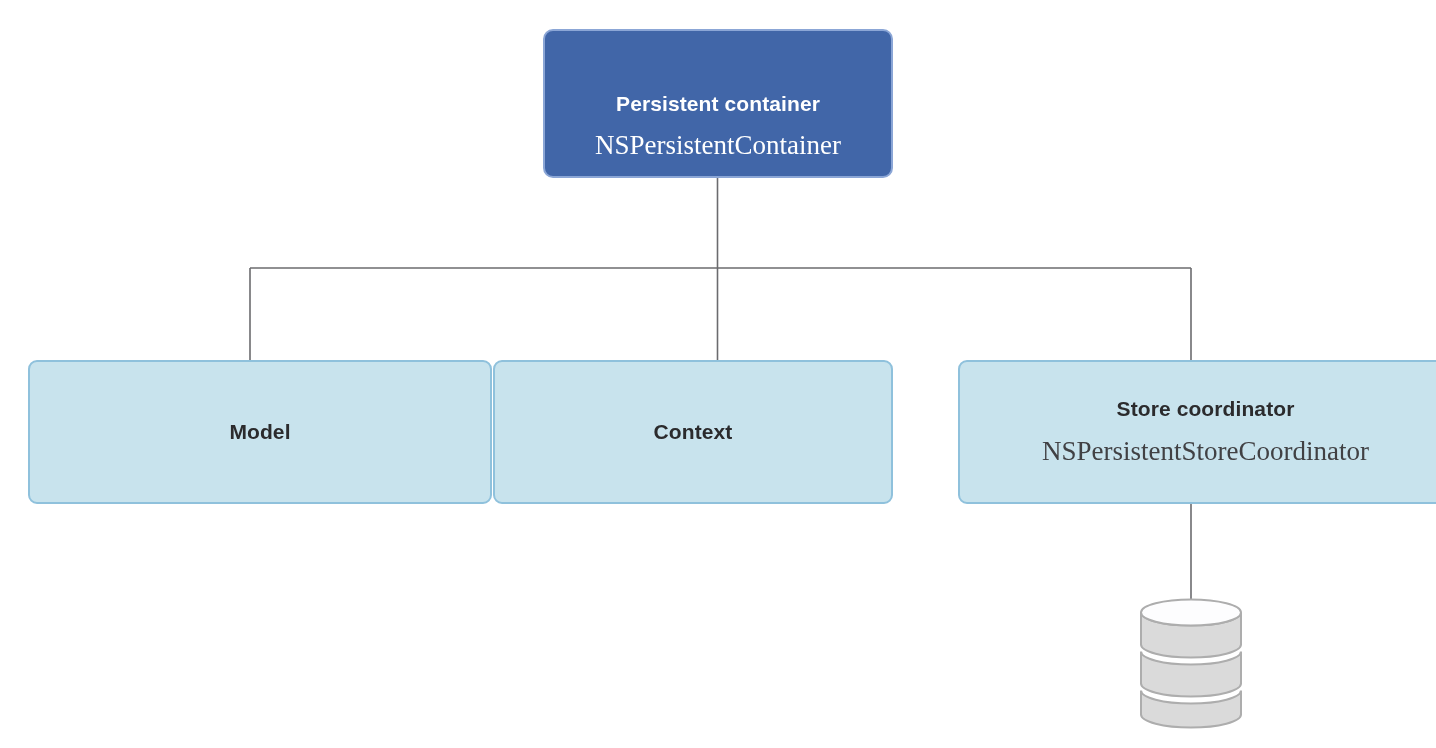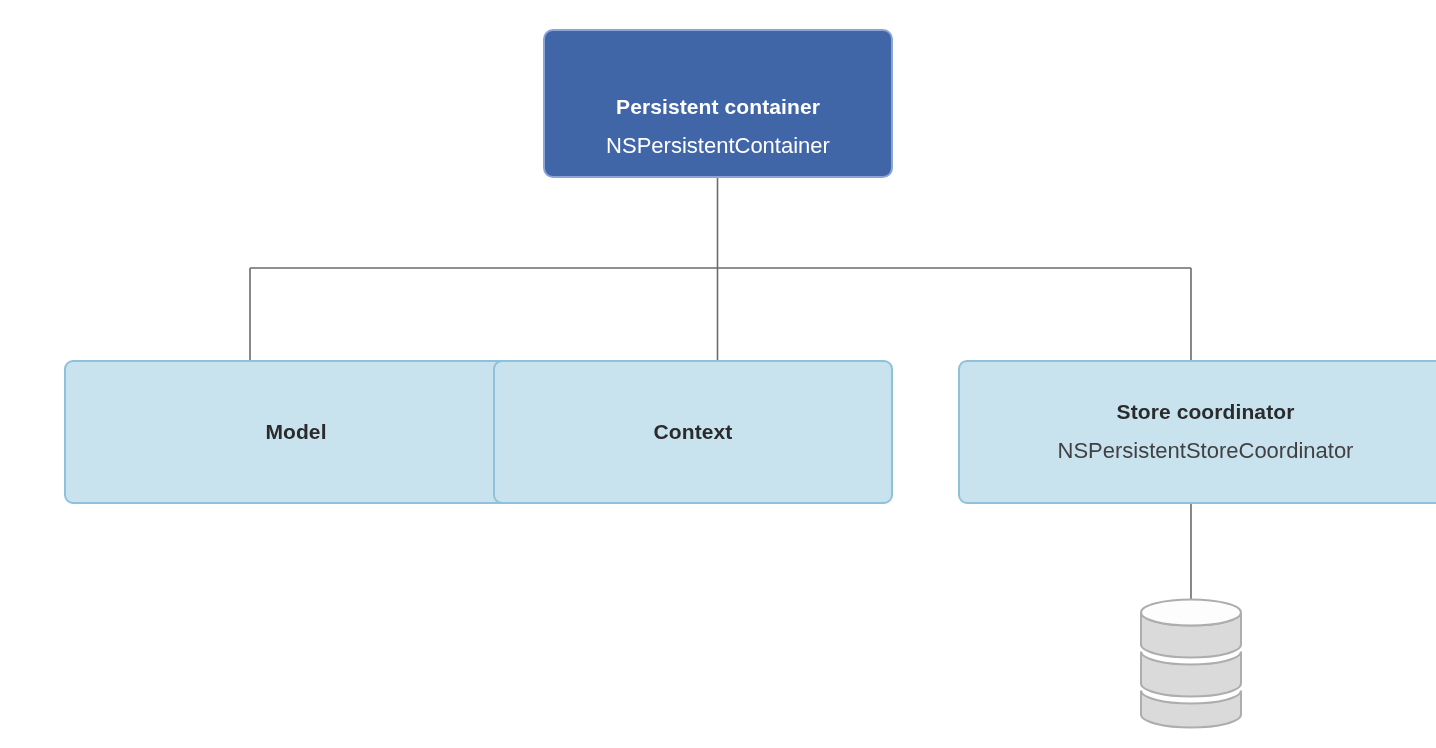--- a/index.html
+++ b/index.html
@@ -37,30 +37,30 @@
     border-radius:10px;
   }
   .node-primary .node-title{color:var(--primary-node-text);margin-top:46px;}
   .node-primary .node-code{color:var(--primary-node-text);}
   .node-secondary{
     top:360px;height:144px;
     background:var(--secondary-node-bg);
     border:2px solid var(--secondary-node-border);
     border-radius:9px;
   }
-  #node-model{left:28px;width:464px;margin-left:36px;}
+  #node-model{left:28px;width:464px;}
   #node-context{left:493px;width:400px;}
   #node-store-coordinator{left:958px;width:495px;}
   .node-title{
     font-size:21px;font-weight:700;line-height:1.15;
     color:var(--secondary-node-title);letter-spacing:.1px;
   }
   .node-code{
-    font-family:Liberation Sans, sans-serif;
-    font-size:22px;line-height:1.15;
+    font-family:Liberation Serif, serif;
+    font-size:27px;line-height:1.15;
     color:var(--secondary-node-code);
   }
   .db-icon{position:absolute;left:1139px;top:597px;width:104px;height:133px;}
   .db-icon .band{fill:var(--database-fill);stroke:var(--database-stroke);stroke-width:2;}
   .db-icon .top{fill:var(--database-top-fill);stroke:var(--database-stroke);stroke-width:2;}
 </style>
 </head>
 <body>
 
 <div class="canvas">

